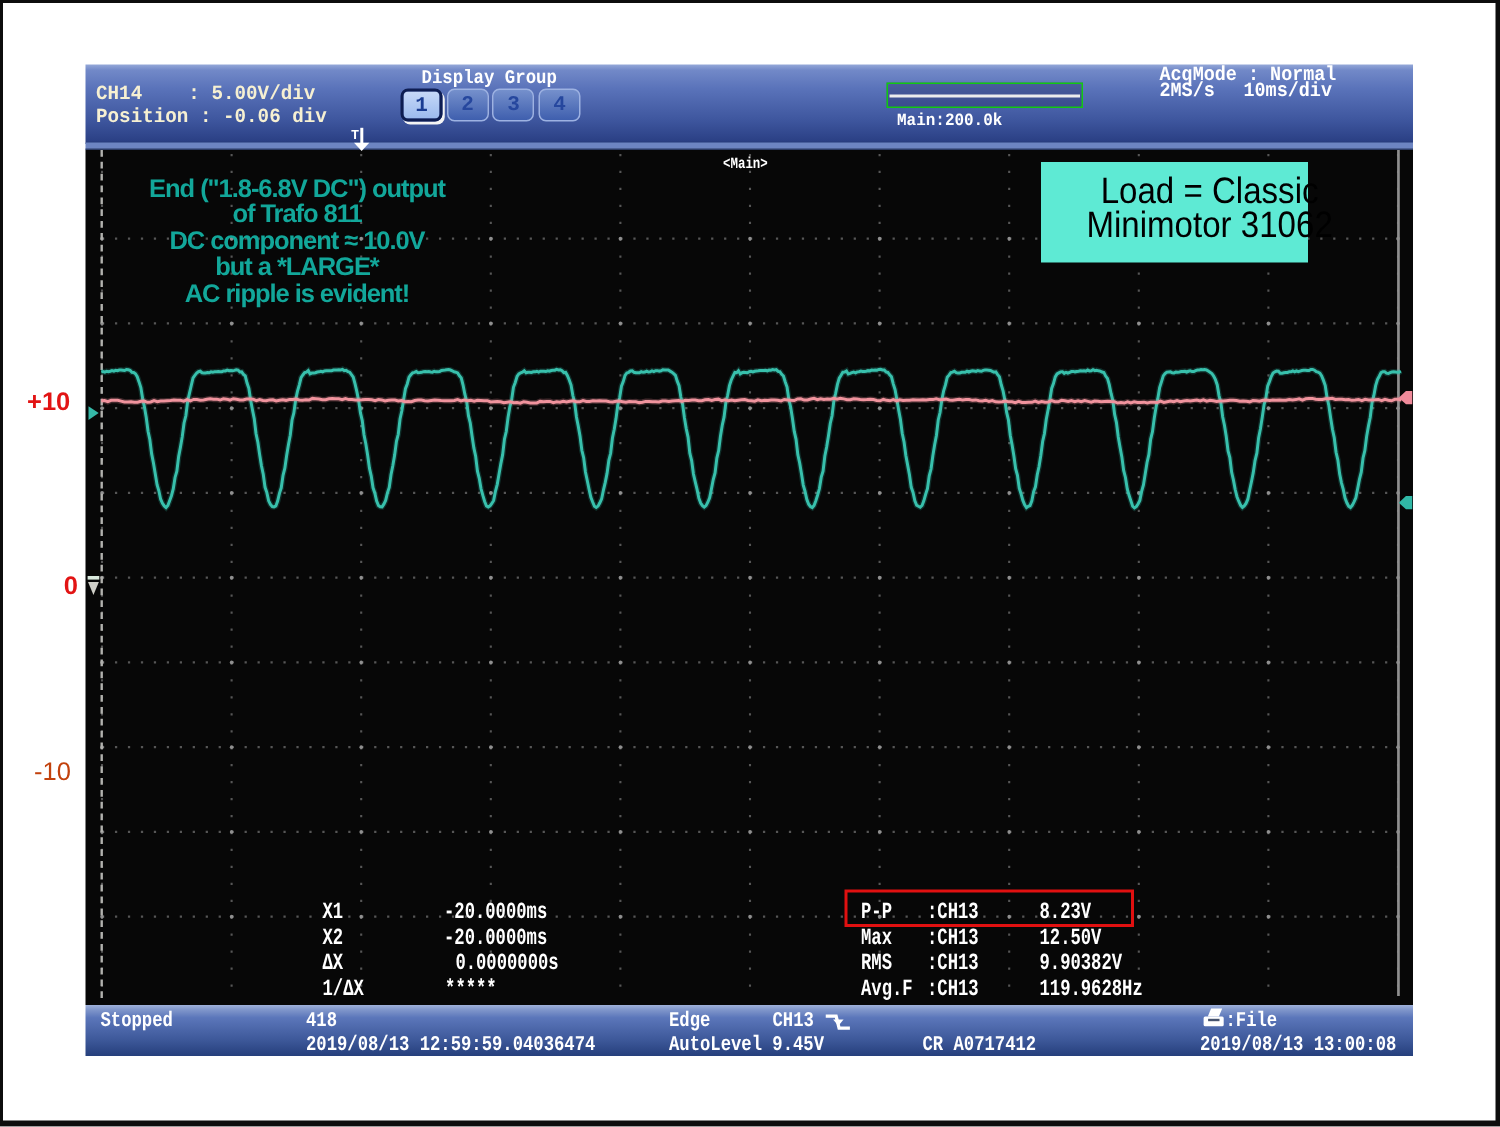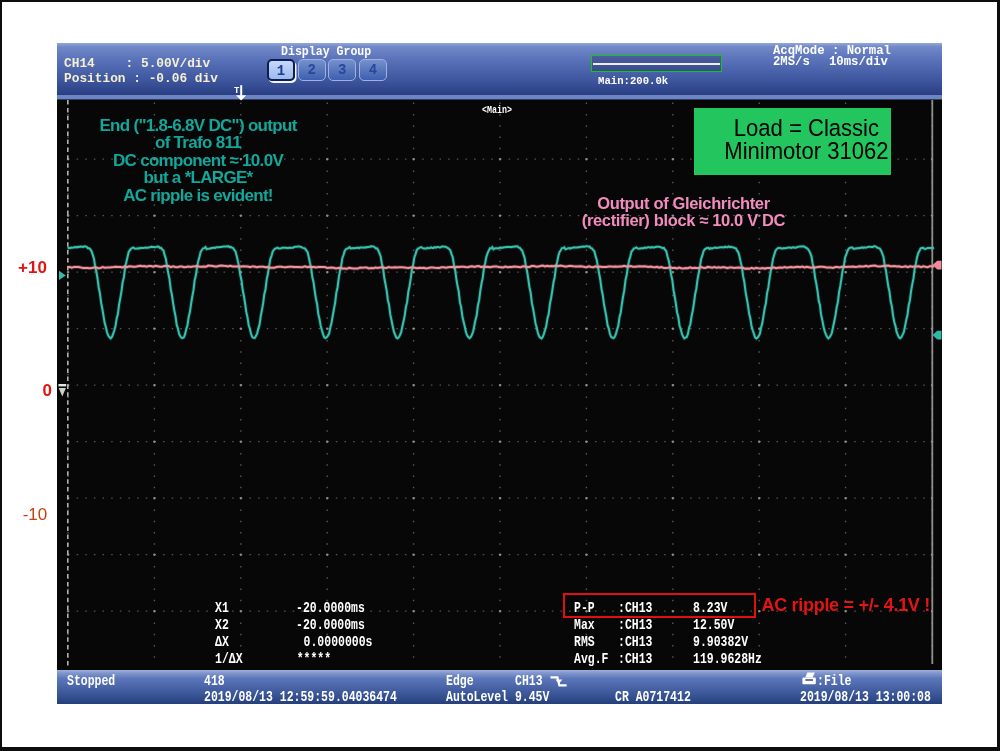--- a/index.html
+++ b/index.html
@@ -12,21 +12,21 @@
 #hstrip{position:absolute;left:55px;top:92.5px;width:885px;height:5.8px;background:#6d85c2;border-bottom:1px solid #2c3c66}
 #screen{position:absolute;left:55px;top:98.3px;width:885px;height:569.7px;background:#070707}
 #ftr{position:absolute;left:55px;top:668px;width:885px;height:34.4px;
 background:linear-gradient(#9fb1da 0%,#8399cc 8%,#5b76ba 25%,#3c5798 70%,#253f7c 100%)}
 .btn{position:absolute;top:56.7px;width:28px;height:22px;border-radius:5px;text-align:center;
 font-family:"Liberation Mono",monospace;font-weight:bold;font-size:14px;line-height:20px}
 .btn.on{background:linear-gradient(#c6d8f8,#9cbaee);border:2px solid #0e1d52;box-shadow:1.5px 2px 0 #f4f4f4;color:#1a3c92}
 .btn.off{background:linear-gradient(#7590cc,#3f5fae);border:1.5px solid #9db2e2;color:#26479e}
 #gbox{position:absolute;left:588.6px;top:53.2px;width:131.5px;height:17px;border:1.5px solid #12c812;background:rgba(0,0,40,.22)}
 #gbox div{position:absolute;left:1px;right:1px;top:6.8px;height:2px;background:#ececec}
-#loadbox{position:absolute;left:692px;top:106.2px;width:197px;height:67px;background:#22c55e;
+#loadbox{position:absolute;left:692px;top:106.2px;width:178px;height:67px;background:#5eead4;
 font-family:"Liberation Sans",sans-serif;font-size:24.5px;line-height:23.3px;color:#000}
 #loadbox div{position:absolute;left:0;top:7.8px;width:224.8px;text-align:center;transform:scaleX(0.9);transform-origin:50% 0}
 #redbox{position:absolute;left:560.6px;top:591.3px;width:193px;height:25.2px;border:2.5px solid #e01010}
 #svgwrap{position:absolute;left:-2px;top:-2px;width:1000px;height:751px}
 </style></head><body>
 <div id="page">
 <div id="hdr"></div>
     <div id="hstrip"></div>
     <div id="screen"></div>
     <div id="ftr"></div>
@@ -218,19 +218,16 @@
     </div>
 <div class="t sans" style="left:66px;top:114.6px;width:260px;text-align:center;font-weight:bold;font-size:17px;line-height:17.55px;color:#12a79a;letter-spacing:-0.7px">End ("1.8-6.8V DC") output
 of Trafo 811
 DC component ≈ 10.0V
 but a *LARGE*
 AC ripple is evident!</div>
 <div id="loadbox">
       <div>Load = Classic
 Minimotor 31062</div>
     </div>
-<div class="t sans" style="left:569px;top:192.7px;width:225px;text-align:center;font-weight:bold;font-size:16.5px;line-height:17.2px;color:#f28cbe;letter-spacing:-0.35px">Output of Gleichrichter
-(rectifier) block ≈ 10.0 V DC</div>
 <div class="t sans" style="left:16px;top:256.3px;width:34px;text-align:left;font-weight:bold;font-size:17px;color:#e21414">+10</div>
 <div class="t sans" style="left:16px;top:378.5px;width:34px;text-align:right;font-weight:bold;font-size:17px;color:#e21414">0</div>
 <div class="t sans" style="left:16px;top:503.2px;width:34px;text-align:center;font-weight:normal;font-size:17px;color:#c2410c">-10</div>
 <div id="redbox"></div>
-<div class="t sans" style="left:759.5px;top:594.3px;font-weight:bold;font-size:18px;line-height:18px;color:#e51414;letter-spacing:-0.3px">AC ripple = +/- 4.1V !</div>
 </div>
 </body></html>

